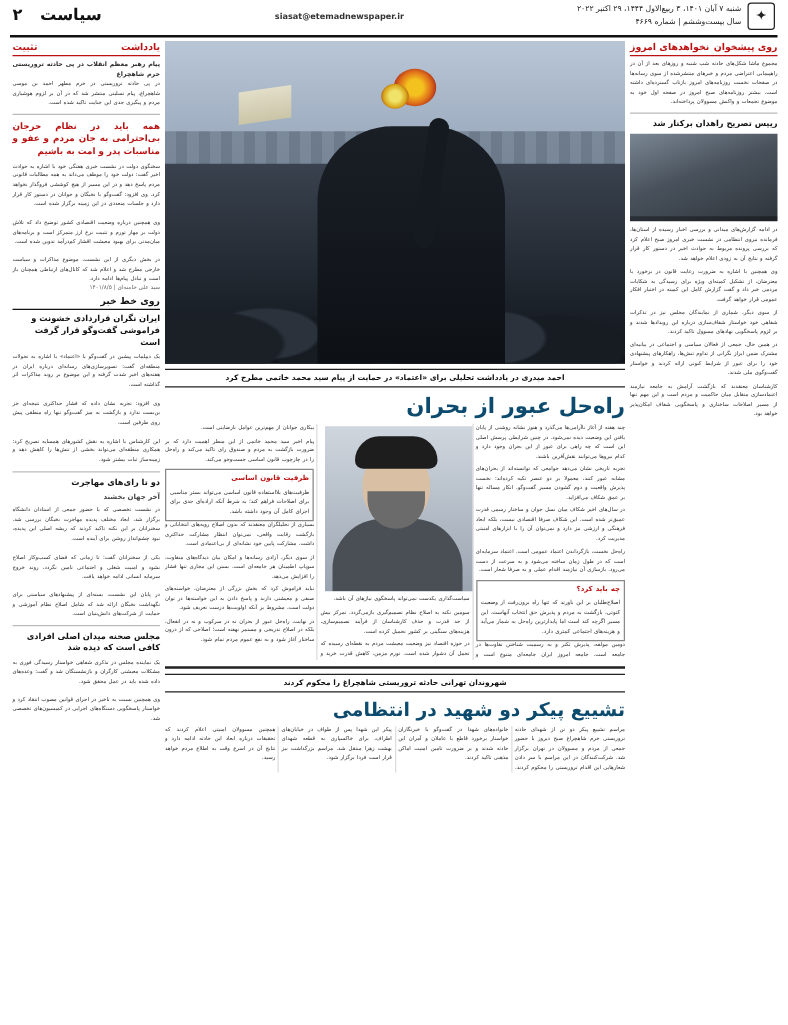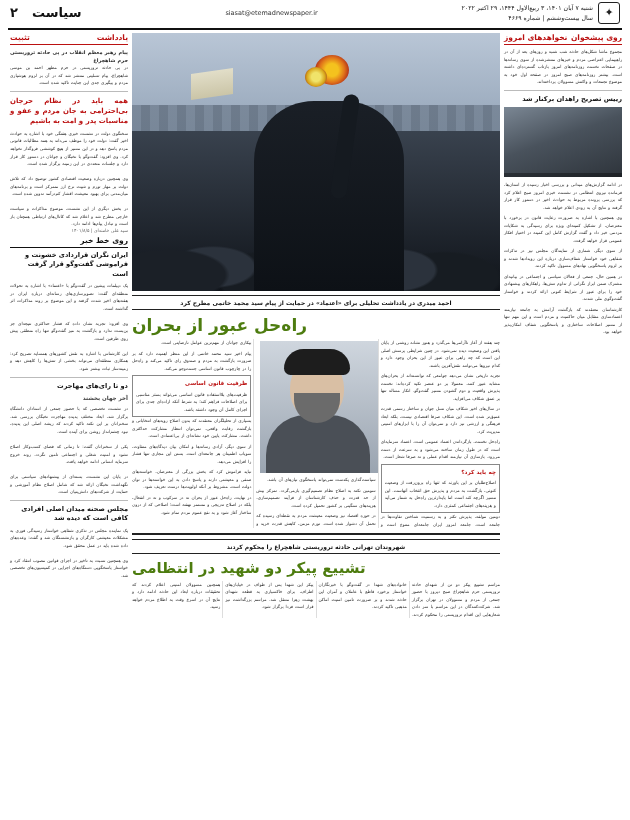--- a/index.html
+++ b/index.html
@@ -46,20 +46,21 @@
     font-size: 6.2px;
     line-height: 1.5;
     color: #222;
     letter-spacing: 0;
   }
   .mh-center {
     font-size: 6.5px;
     color: #333;
     text-align: right;
     direction: ltr;
+    font-weight: bold;
   }
   .mh-section {
     font-size: 13px;
     font-weight: bold;
     color: #111;
   }
   .mh-pageno {
     font-size: 13px;
     font-weight: bold;
     color: #111;
@@ -215,21 +216,21 @@
 
   .threecol { column-count: 3; column-gap: 5px; column-rule: 1px solid #ddd; }
   .fourcol  { column-count: 4; column-gap: 5px; column-rule: 1px solid #ddd; }
 
   .lead-strip {
     font-size: 6px; font-weight: bold; color:#111; text-align:center;
     border-top:1px solid #222; border-bottom:1px solid #222;
     padding: 3px 0; margin: 4px 0;
   }
   .bigtitle {
-    font-size: 17px; font-weight: bold; color:#4d7c0f; text-align:left;
+    font-size: 17px; font-weight: bold; color:#0c4a6e; text-align:right;
     letter-spacing: -0.3px; margin: 5px 0 4px;
   }
   .bigtitle.mid { font-size: 15px; }
   .qbox {
     border:1px solid #888; padding:3px; font-size:4.4px; line-height:1.7;
     text-align:justify; margin-top:3px;
   }
   .q-title { font-size:5.6px; font-weight:bold; color:#b11; margin-bottom:2px; }
   .small-head {
     font-size: 6.6px; font-weight:bold; color:#111; line-height:1.45; margin:3px 0;

